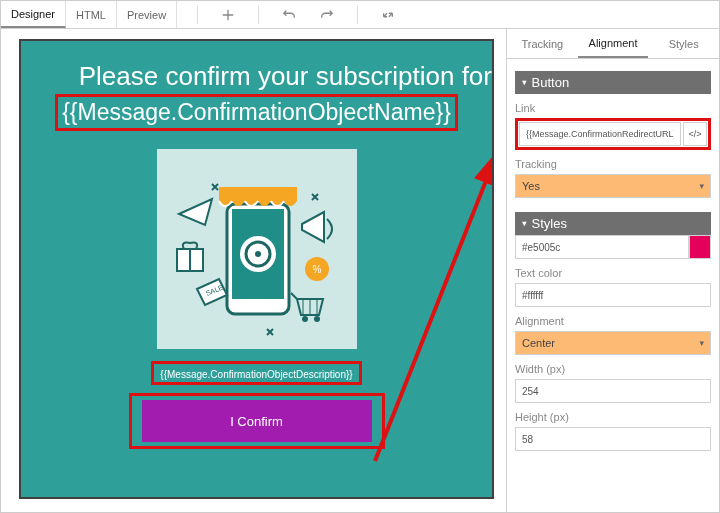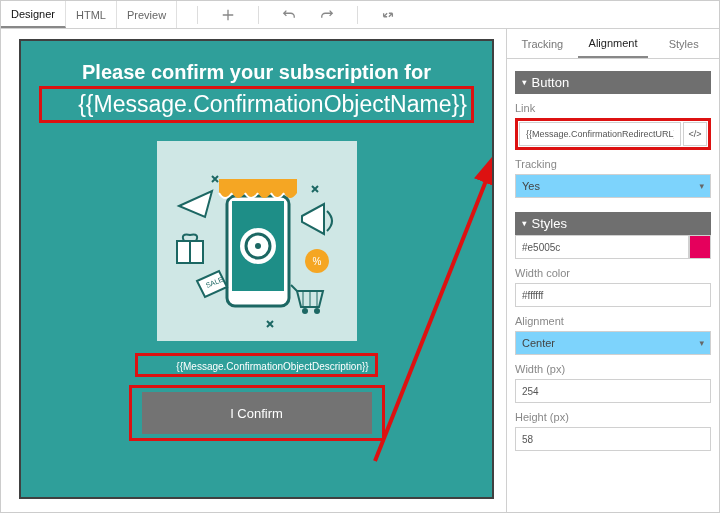--- a/index.html
+++ b/index.html
@@ -7,39 +7,39 @@
   .topbar { height: 28px; border-bottom: 1px solid #d0d0d0; display: flex; align-items: center; }
   .top-tabs { display: flex; height: 100%; }
   .top-tab { padding: 0 10px; font-size: 11px; color: #666; display: flex; align-items: center; cursor: pointer; border-right: 1px solid #e0e0e0; }
   .top-tab.active { color: #111; font-weight: 500; background: #fff; border-bottom: 2px solid #888; }
   .top-actions { display:flex; align-items:center; margin-left:20px; gap:22px; color:#888; font-size:14px; }
   .top-ico { width:16px; height:16px; display:flex; align-items:center; justify-content:center; cursor:pointer; }
   .top-ico svg { width:14px; height:14px; stroke:#888; fill:none; stroke-width:1.5; }
   .main { display: flex; height: 484px; }
   .canvas-wrap { width: 505px; padding: 10px 12px 12px 18px; background: #fff; }
   .canvas { background: #2f9f9a; border: 2px solid #404040; width: 100%; height: 460px; position: relative; padding: 20px 0 0 0; text-align: center; overflow:hidden;}
-  .title-line { color: #fff; font-size: 20px; font-weight: 700; margin-bottom: 2px; }
+  .title-line { color: #fff; font-size: 26px; font-weight: 400; margin-bottom: 2px; text-align: right; }
   .obj-name { color: #fff; font-size: 23px; font-weight: 400; display:inline-block; padding:2px 4px;}
-  .hl { border: 3px solid #d11; display: inline-block; padding-left: 32px; }
+  .hl { border: 3px solid #d11; display: inline-block; }
   .image-block { width: 200px; height: 200px; background: #cfe7e5; margin: 18px auto 10px; position: relative; }
   .desc { color:#fff; font-size:10px; display:inline-block; padding:2px 6px; }
-  .btn-confirm { background: #737373; color:#fff; width: 230px; height:42px; margin: 14px auto 0; display:flex; align-items:center; justify-content:center; font-size:13px; cursor:pointer;}
+  .btn-confirm { background: #a21caf; color:#fff; width: 230px; height:42px; margin: 14px auto 0; display:flex; align-items:center; justify-content:center; font-size:13px; cursor:pointer;}
   .arrow { position:absolute; pointer-events:none; }
   .right-panel { width: 213px; border-left: 1px solid #d0d0d0; background: #fff; display:flex; flex-direction:column; }
   .rp-tabs { display:flex; height:30px; border-bottom:1px solid #d0d0d0; }
   .rp-tab { flex:1; font-size:11px; color:#777; display:flex; align-items:center; justify-content:center; cursor:pointer; }
   .rp-tab.active { color:#222; background:#fff; border-bottom:2px solid #888;}
   .rp-body { padding: 6px 8px; overflow-y:auto; }
   .section-head { background:#6f6f6f; color:#fff; font-size:13px; padding:4px 8px; margin-top:6px; display:flex; align-items:center; gap:4px;}
   .section-head::before { content:"▸"; font-size:9px; transform: rotate(90deg); display:inline-block;}
   .field-label { font-size:11px; color:#888; margin:8px 0 4px; }
   .field-row { display:flex; align-items:center; gap:2px; }
   .input { width:100%; height:24px; border:1px solid #d0d0d0; font-size:10px; padding:0 6px; color:#555; background:#fff;}
   .input.small { font-size:9px; }
-  .select { width:100%; height:24px; border:1px solid #d0d0d0; font-size:11px; padding:0 6px; color:#444; background:#7dd3fc; display:flex; align-items:center; justify-content:space-between;}
+  .select { width:100%; height:24px; border:1px solid #d0d0d0; font-size:11px; padding:0 6px; color:#444; background:#fdba74; display:flex; align-items:center; justify-content:space-between;}
   .select::after { content:"▾"; font-size:9px; color:#666;}
   .code-btn { width:24px; height:24px; border:1px solid #d0d0d0; font-size:9px; display:flex; align-items:center; justify-content:center; color:#555; cursor:pointer; flex-shrink:0;}
   .swatch-row { display:flex; }
   .swatch { width:22px; height:24px; background:#e5005c; border:1px solid #d0d0d0; flex-shrink:0;}
   .img-art svg { width:100%; height:100%; }
 </style>
 </head>
 <body>
 
 <div class="topbar">
@@ -167,21 +167,21 @@
       <div class="field-label">Tracking</div>
       <div class="select">
           <span>Yes</span>
         </div>
 
       <div class="section-head" style="margin-top:14px;">Styles</div>
       <div class="swatch-row">
         <input class="input" value="#e5005c" style="">
         <div class="swatch"></div>
       </div>
-      <div class="field-label">Width color</div>
+      <div class="field-label">Text color</div>
       <input class="input" value="#ffffff" style="">
       <div class="field-label">Alignment</div>
       <div class="select">
           <span>Center</span>
         </div>
 
       <div class="field-label">Width (px)</div>
       <input class="input" value="254" style="">
       <div class="field-label">Height (px)</div>
       <input class="input" value="58" style="">

